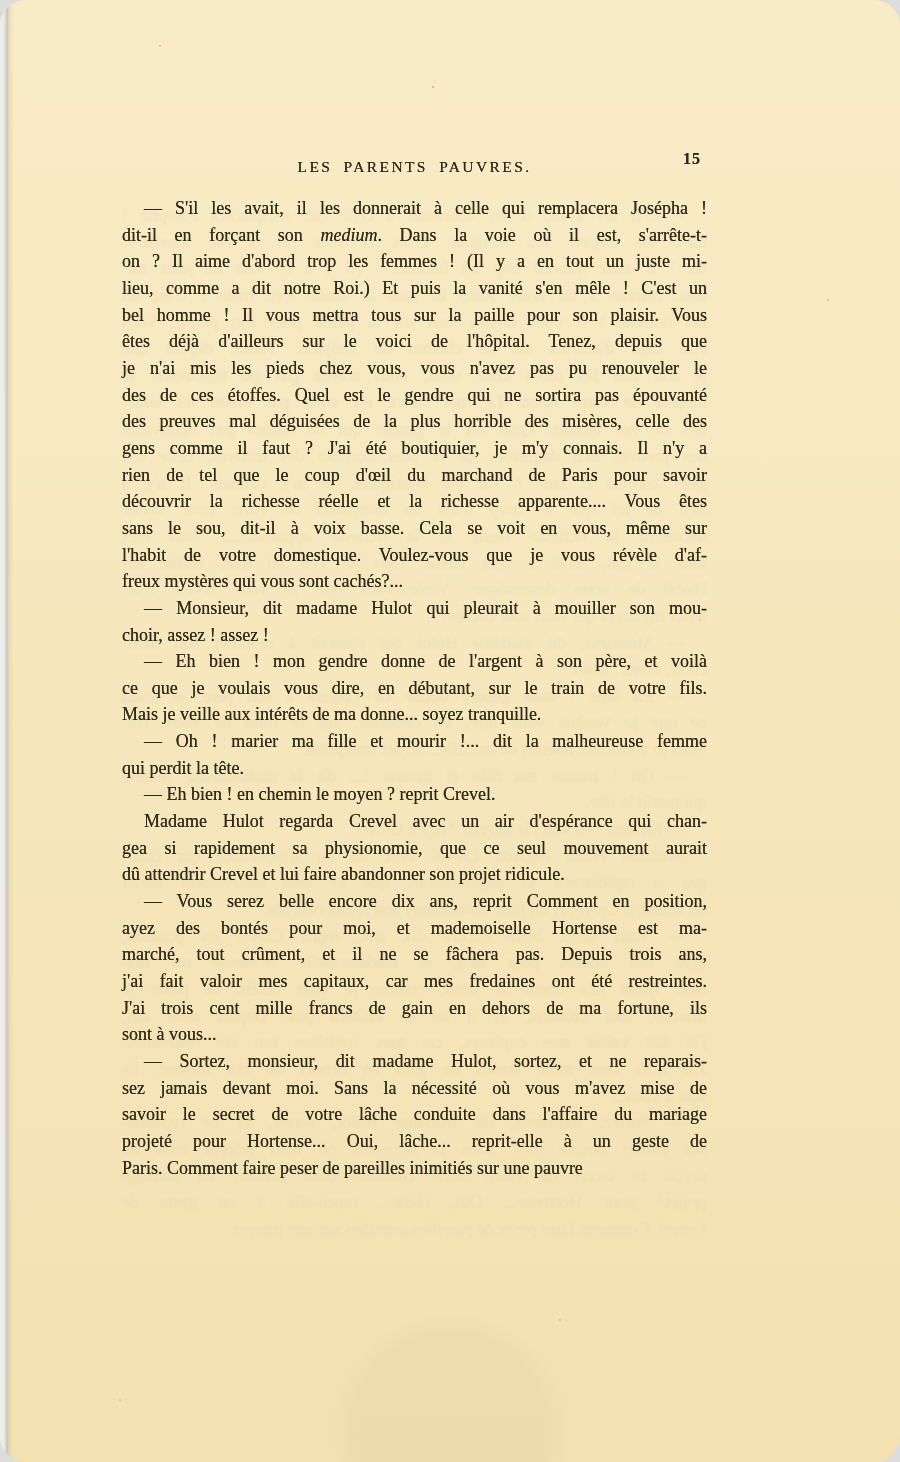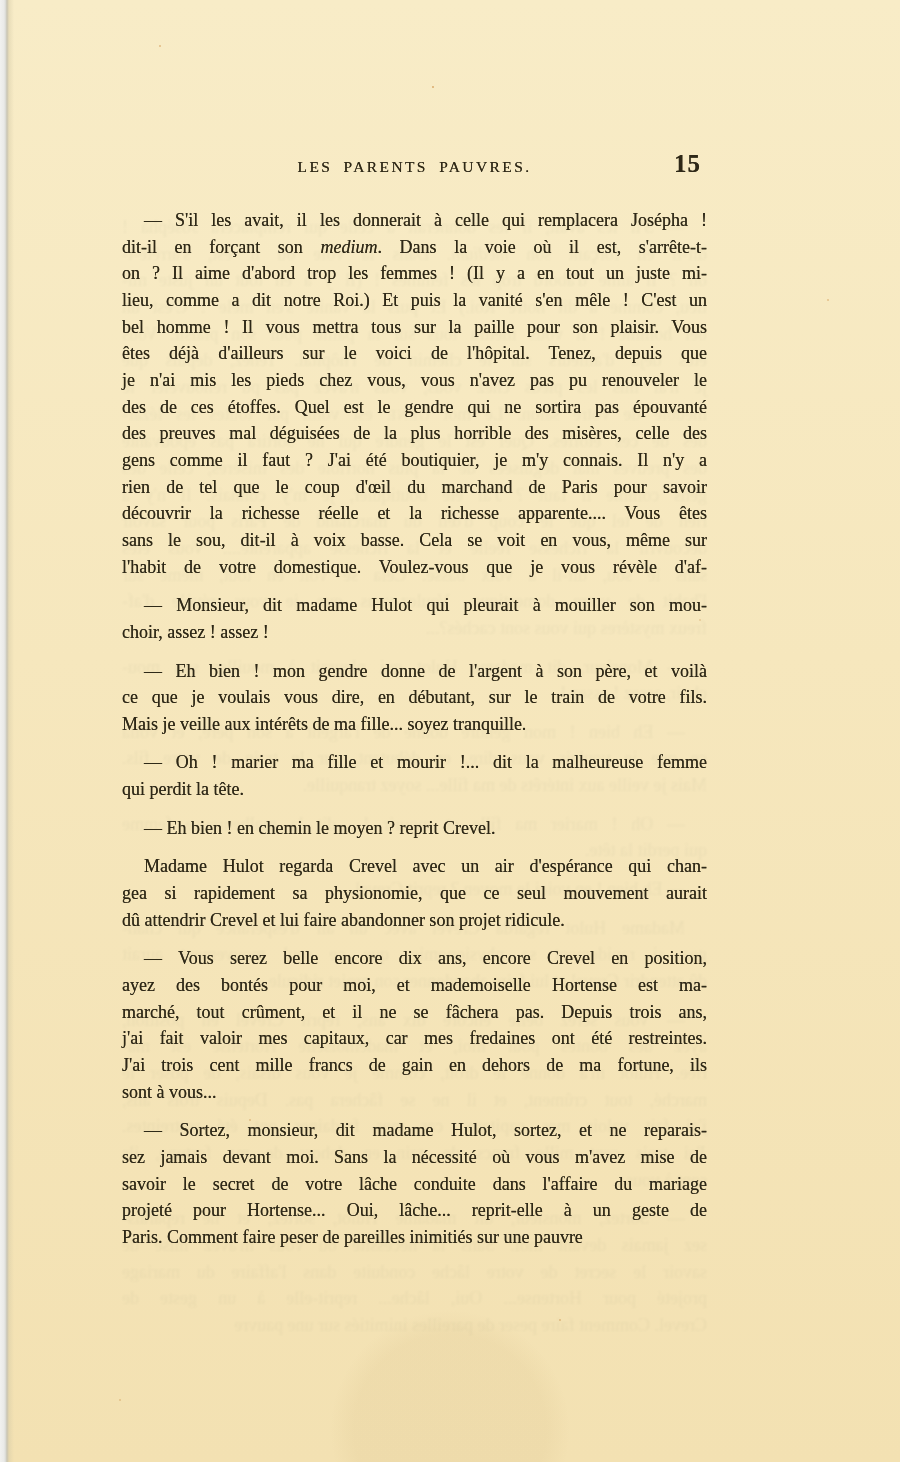--- a/index.html
+++ b/index.html
@@ -5,20 +5,21 @@
   html, body { margin: 0; padding: 0; background: #ddd; }
 
   .page {
     position: relative;
     width: 900px;
     height: 1462px;
     overflow: hidden;
     background: linear-gradient(180deg, var(--paper-top, #f8ecc7) 0%, var(--paper, #f6e7bd) 45%, var(--paper-bottom, #f3e1b2) 100%);
     font-family: "Liberation Serif", "DejaVu Serif", serif;
     color: var(--ink, #2e2817);
+    border-radius: 26px;
   }
 
   
   .edge-left {
     position: absolute; left: 0; top: 0; bottom: 0; width: 14px;
     background: linear-gradient(to right,
       #f1f1ef 0px, #eaeae8 4px, #dcdcd6 5.5px,
       #c9c4b2 7px, rgba(210,200,165,0.4) 9px, rgba(246,231,189,0) 14px);
   }
 
@@ -42,34 +43,34 @@
   .running-title {
     position: absolute; left: 0; right: 0; top: 6px;
     text-align: center;
     font-size: 15.5px;
     letter-spacing: 2.4px;
     word-spacing: 5px;
     text-shadow: 0 0 0.55px rgba(46,40,23,0.8);
   }
   .page-number {
     position: absolute; right: 6px; top: -2px;
-    font-size: 25px; font-weight: bold;
+    font-size: 16px; font-weight: bold;
     letter-spacing: 1px;
     text-shadow: 0 0 0.4px rgba(46,40,23,0.7);
   }
 
   .text-block {
     position: absolute; left: 122px; top: 195px; width: 585px;
     font-size: 18px;
     line-height: 26.65px;
     text-shadow: 0 0 0.55px rgba(46,40,23,0.8);
   }
   .line { text-align: justify; text-align-last: justify; }
   .line.para-last { text-align-last: left; }
-  .line.para-first { text-indent: 22px; margin-top: 12px; }
+  .line.para-first { text-indent: 22px; }
   .seg-i  { font-style: italic; }
   .seg-sc { font-size: 0.84em; letter-spacing: 0.8px; }
 
   
   .ghost {
     transform: scaleX(-1) translateY(7px);
     opacity: 0.05;
     filter: blur(1.1px);
     color: var(--bleed, #41523b);
     text-shadow: none;
@@ -155,44 +156,45 @@
         <div class="line"><span>bel homme ! Il vous mettra tous sur la paille pour son plaisir. Vous</span></div>
         <div class="line"><span>êtes déjà d'ailleurs sur le voici de l'hôpital. Tenez, depuis que</span></div>
         <div class="line"><span>je n'ai mis les pieds chez vous, vous n'avez pas pu renouveler le</span></div>
         <div class="line"><span>des de ces étoffes. Quel est le gendre qui ne sortira pas épouvanté</span></div>
         <div class="line"><span>des preuves mal déguisées de la plus horrible des misères, celle des</span></div>
         <div class="line"><span>gens comme il faut ? J'ai été boutiquier, je m'y connais. Il n'y a</span></div>
         <div class="line"><span>rien de tel que le coup d'œil du marchand de Paris pour savoir</span></div>
         <div class="line"><span>découvrir la richesse réelle et la richesse apparente.... Vous êtes</span></div>
         <div class="line"><span>sans le sou, dit-il à voix basse. Cela se voit en vous, même sur</span></div>
         <div class="line"><span>l'habit de votre domestique. Voulez-vous que je vous révèle d'af-</span></div>
+        <div class="line para-last"><span>freux mystères qui vous sont cachés?...</span></div>
       </div>
       <div>
         <div class="line para-first"><span>— Monsieur, dit madame Hulot qui pleurait à mouiller son mou-</span></div>
         <div class="line para-last"><span>choir, assez ! assez !</span></div>
       </div>
       <div>
         <div class="line para-first"><span>— Eh bien ! mon gendre donne de l'argent à son père, et voilà</span></div>
         <div class="line"><span>ce que je voulais vous dire, en débutant, sur le train de votre fils.</span></div>
-        <div class="line para-last"><span>Mais je veille aux intérêts de ma fille... soyez tranquille.</span></div>
+        <div class="line para-last"><span>Mais je veille aux intérêts de ma donne... soyez tranquille.</span></div>
       </div>
       <div>
         <div class="line para-first"><span>— Oh ! marier ma fille et mourir !... dit la malheureuse femme</span></div>
         <div class="line para-last"><span>qui perdit la tête.</span></div>
       </div>
       <div>
         <div class="line para-first para-last"><span>— Eh bien ! en chemin le moyen ? reprit Crevel.</span></div>
       </div>
       <div>
         <div class="line para-first"><span>Madame Hulot regarda Crevel avec un air d'espérance qui chan-</span></div>
         <div class="line"><span>gea si rapidement sa physionomie, que ce seul mouvement aurait</span></div>
         <div class="line para-last"><span>dû attendrir Crevel et lui faire abandonner son projet ridicule.</span></div>
       </div>
       <div>
-        <div class="line para-first"><span>— Vous serez belle encore dix ans, encore Crevel en position,</span></div>
+        <div class="line para-first"><span>— Vous serez belle encore dix ans, reprit Comment en position,</span></div>
         <div class="line"><span>ayez des bontés pour moi, et mademoiselle Hortense est ma-</span></div>
         <div class="line"><span>marché, tout crûment, et il ne se fâchera pas. Depuis trois ans,</span></div>
         <div class="line"><span>j'ai fait valoir mes capitaux, car mes fredaines ont été restreintes.</span></div>
         <div class="line"><span>J'ai trois cent mille francs de gain en dehors de ma fortune, ils</span></div>
         <div class="line para-last"><span>sont à vous...</span></div>
       </div>
       <div>
         <div class="line para-first"><span>— Sortez, monsieur, dit madame Hulot, sortez, et ne reparais-</span></div>
         <div class="line"><span>sez jamais devant moi. Sans la nécessité où vous m'avez mise de</span></div>
         <div class="line"><span>savoir le secret de votre lâche conduite dans l'affaire du mariage</span></div>

